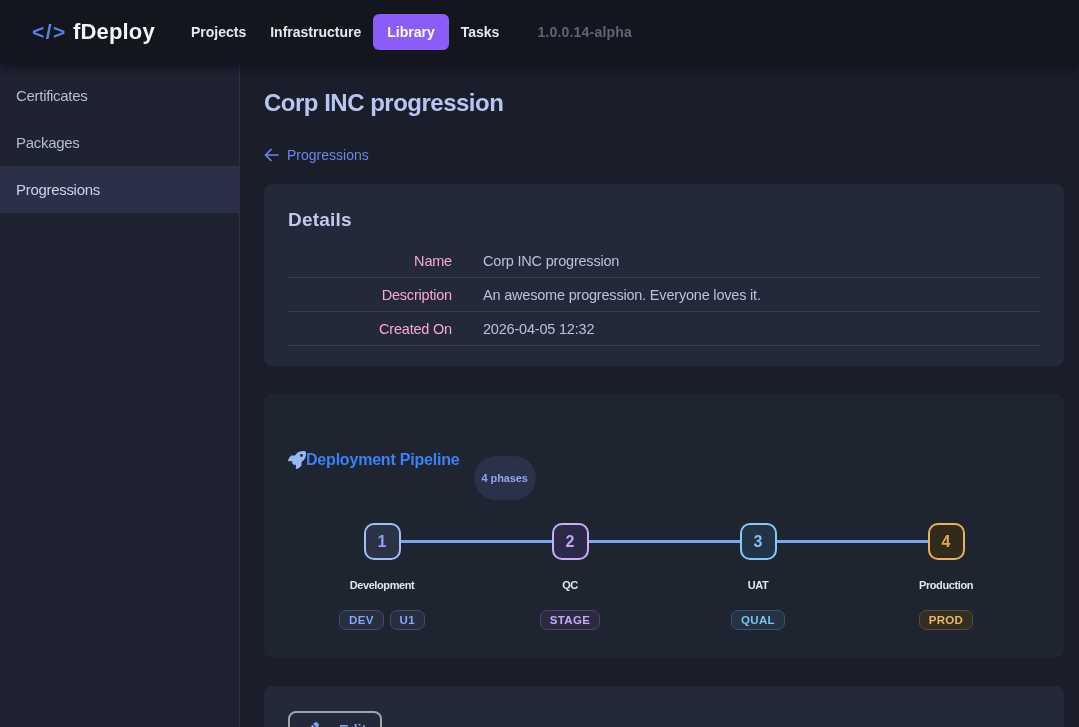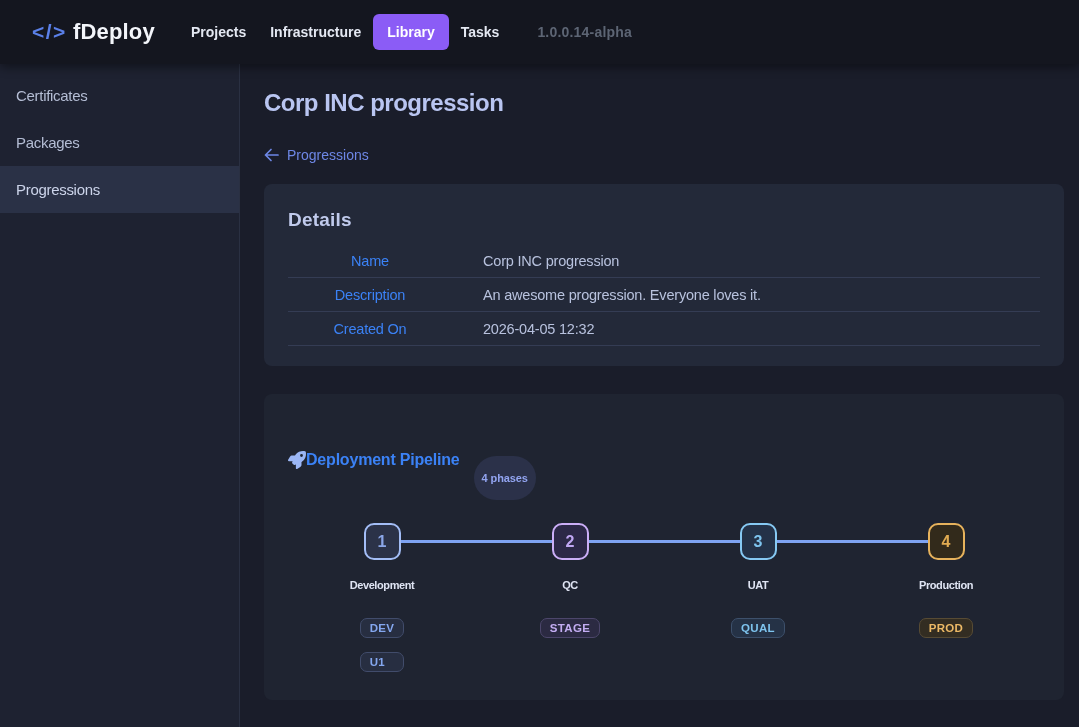--- a/index.html
+++ b/index.html
@@ -130,22 +130,22 @@
     display: flex;
     align-items: center;
     height: 34px;
     border-bottom: 1px solid #343c54;
     font-size: 14.5px;
     letter-spacing: -0.2px;
   }
   .detail-label {
     width: 164px;
     flex: 0 0 164px;
-    text-align: center;
-    color: #3b82f6;
+    text-align: right;
+    color: #f9a8d4;
   }
   .detail-value { margin-left: 31px; color: #b8c2de; }
 
   
   .pipeline-card { background: #1f2431; padding: 26px 24px 28px; }
   .pipe-header { display: flex; align-items: center; }
   .pipe-header svg { display: block; }
   .pipe-title {
     font-size: 16px;
     line-height: 22px;
@@ -195,21 +195,21 @@
     font-weight: 700;
   }
   .phase-name {
     margin-top: 17px;
     font-size: 11px;
     line-height: 17px;
     font-weight: 700;
     color: #dfe4f3;
     letter-spacing: -0.4px;
   }
-  .phase-tags { margin-top: 24px; display: flex; gap: 14px; flex-direction: column; }
+  .phase-tags { margin-top: 16px; display: flex; gap: 6px; }
   .tag {
     font-size: 11.5px;
     font-weight: 700;
     letter-spacing: 0.3px;
     padding: 3px 9px;
     border-radius: 7px;
     border: 1px solid var(--tag-border);
     background: var(--tag-bg);
     color: var(--tag-text);
   }

